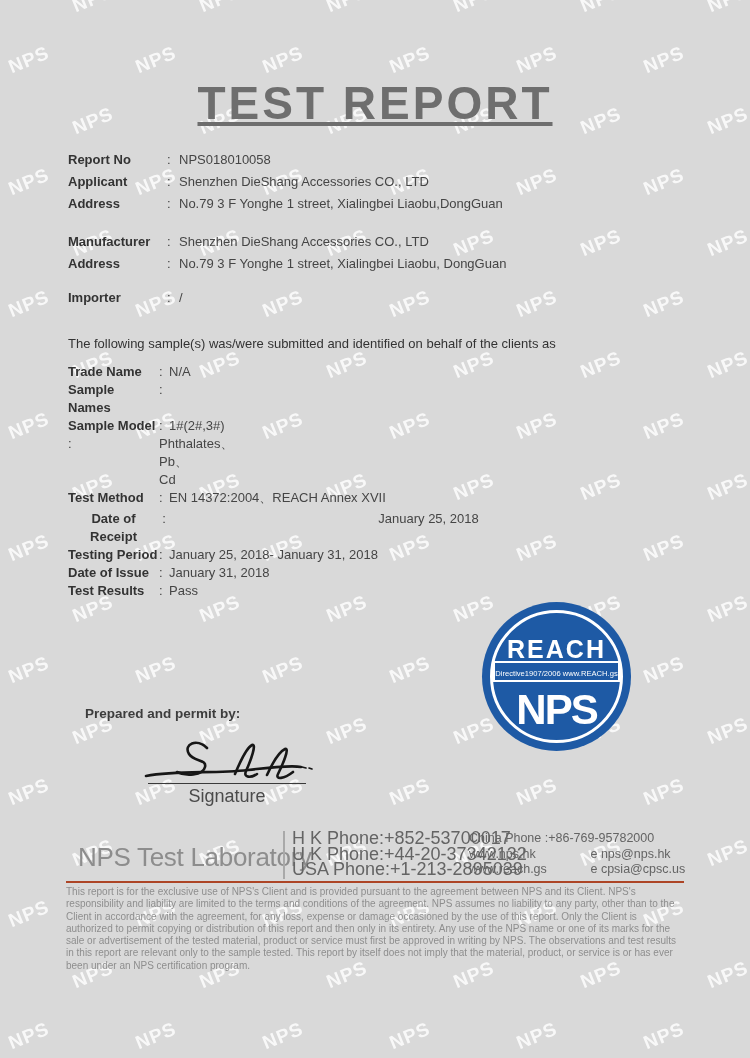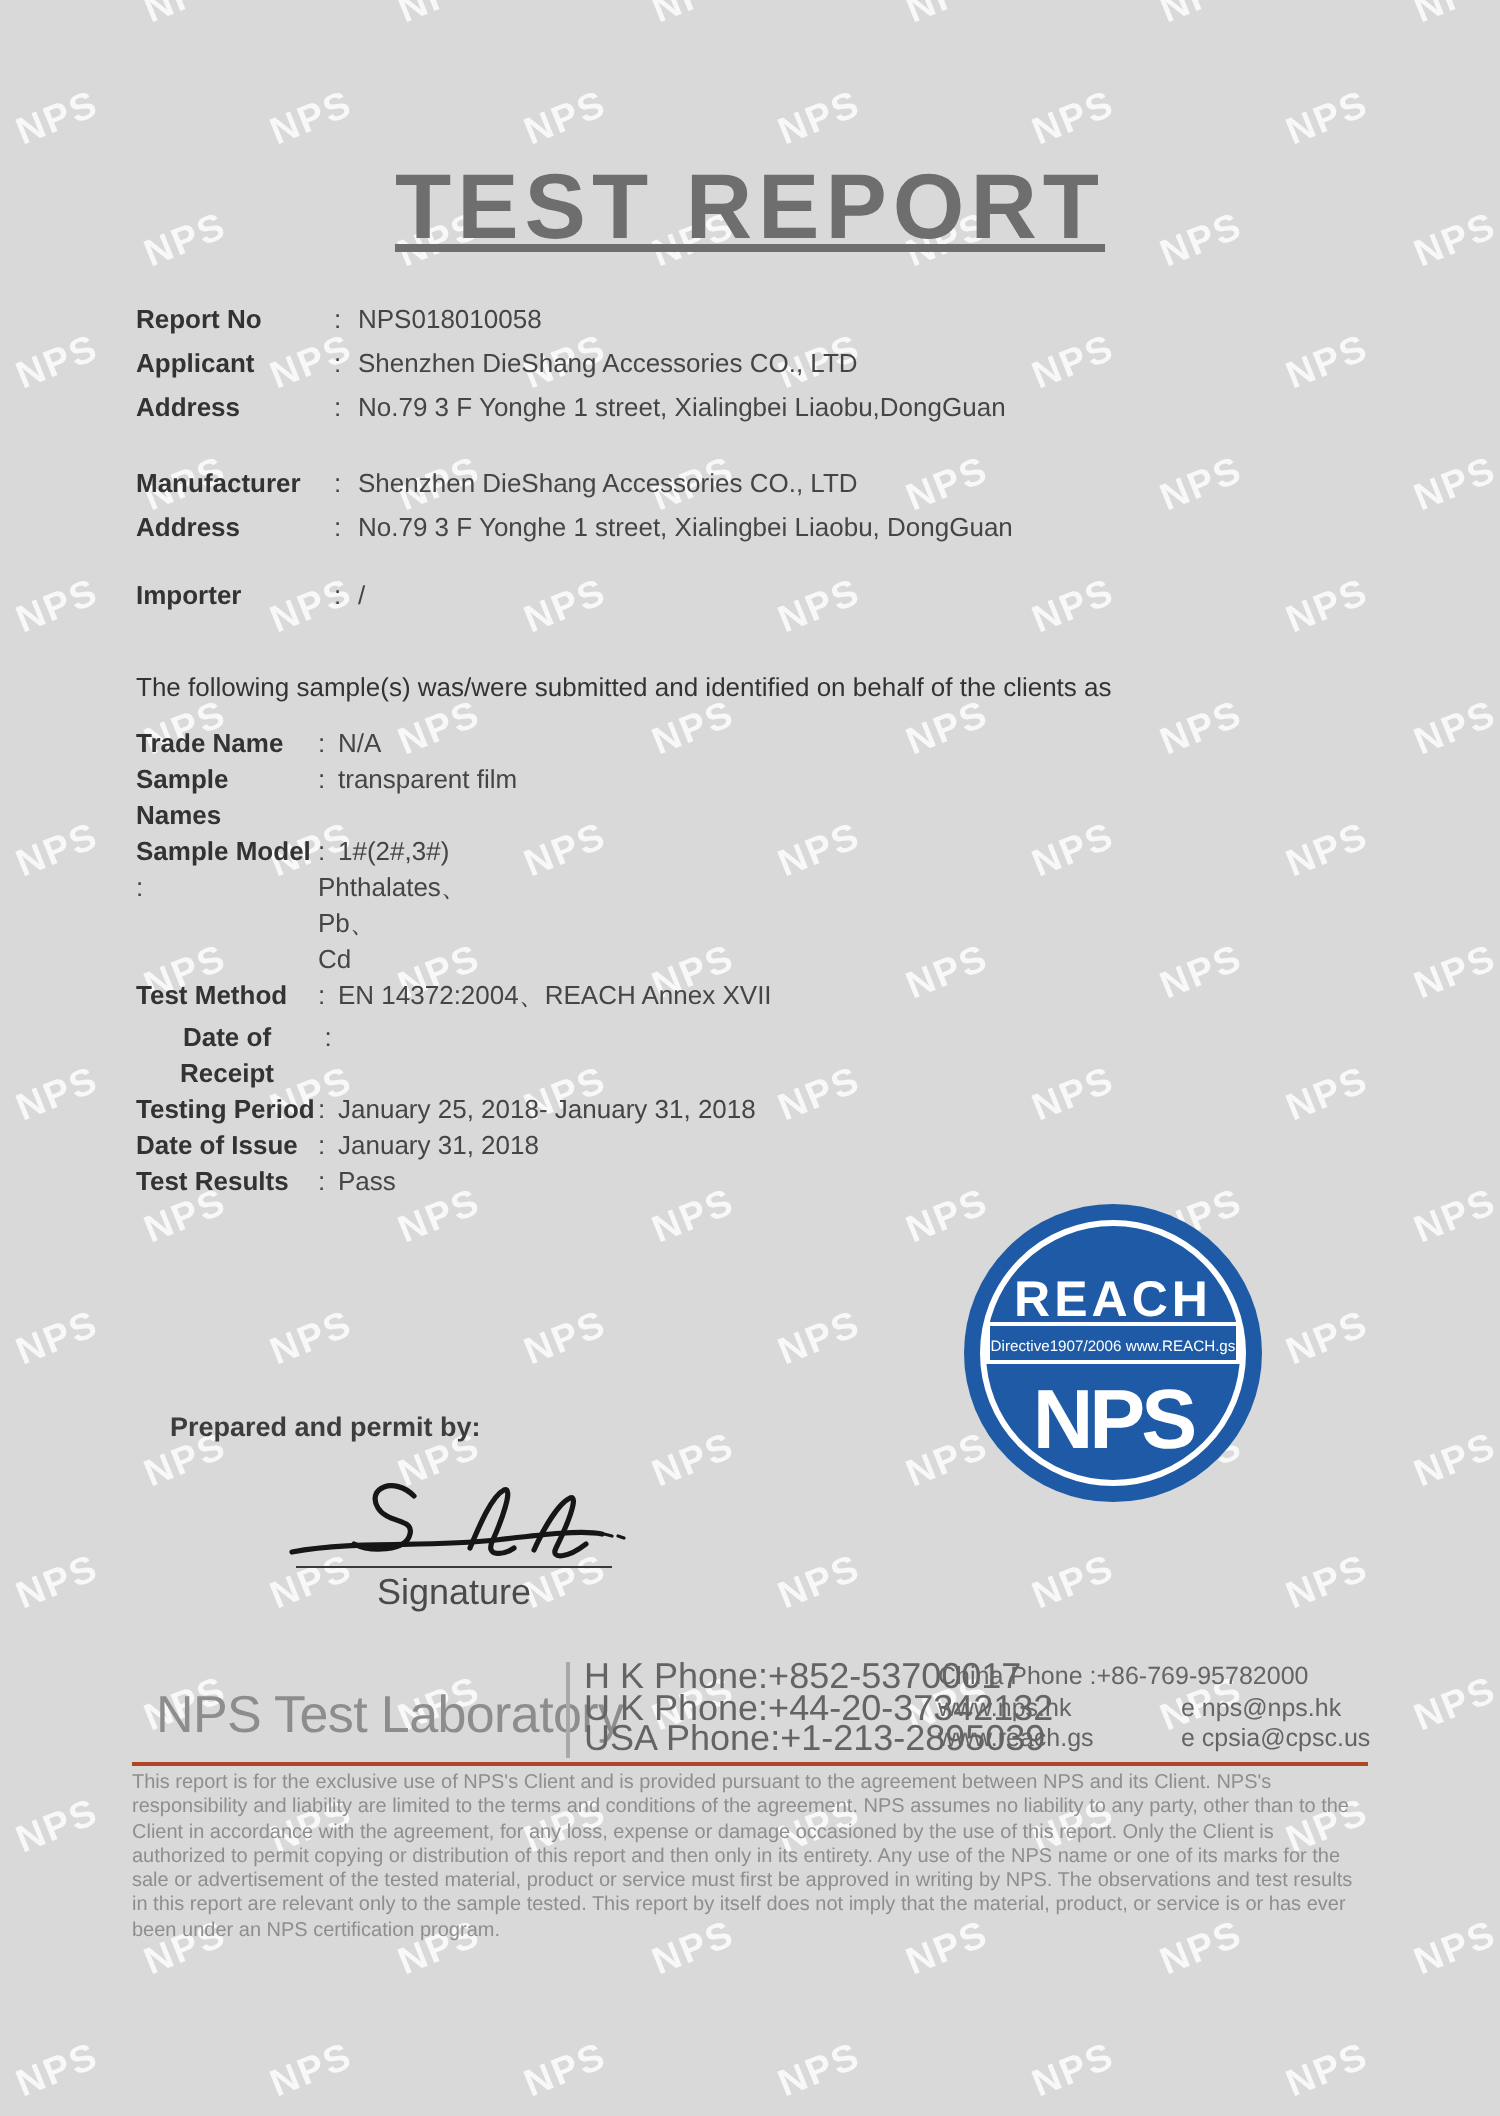--- a/index.html
+++ b/index.html
@@ -209,39 +209,39 @@
 
     <div class="sample-block">
       <div class="row">
         <span class="lbl">Trade Name</span>
         <span class="sep">:</span>
         <span class="val">N/A</span>
       </div>
       <div class="row">
         <span class="lbl">Sample Names</span>
         <span class="sep">:</span>
-        <span class="val">transparent film</span>
       </div>
       <div class="row">
         <span class="lbl">Sample Model</span>
         <span class="sep">:</span>
         <span class="val">1#(2#,3#)</span>
       </div>
       <div class="row">
         <span class="sep">:</span>
         <span class="val">Phthalates、Pb、Cd</span>
       </div>
       <div class="row">
         <span class="lbl">Test Method</span>
         <span class="sep">:</span>
         <span class="val">EN 14372:2004、REACH Annex XVII</span>
       </div>
       <div class="row gap">
         <span class="lbl">Date of Receipt</span>
         <span class="sep">:</span>
+        <span class="val">January 25, 2018</span>
       </div>
       <div class="row">
         <span class="lbl">Testing Period</span>
         <span class="sep">:</span>
         <span class="val">January 25, 2018- January 31, 2018</span>
       </div>
       <div class="row">
         <span class="lbl">Date of Issue</span>
         <span class="sep">:</span>
         <span class="val">January 31, 2018</span>

